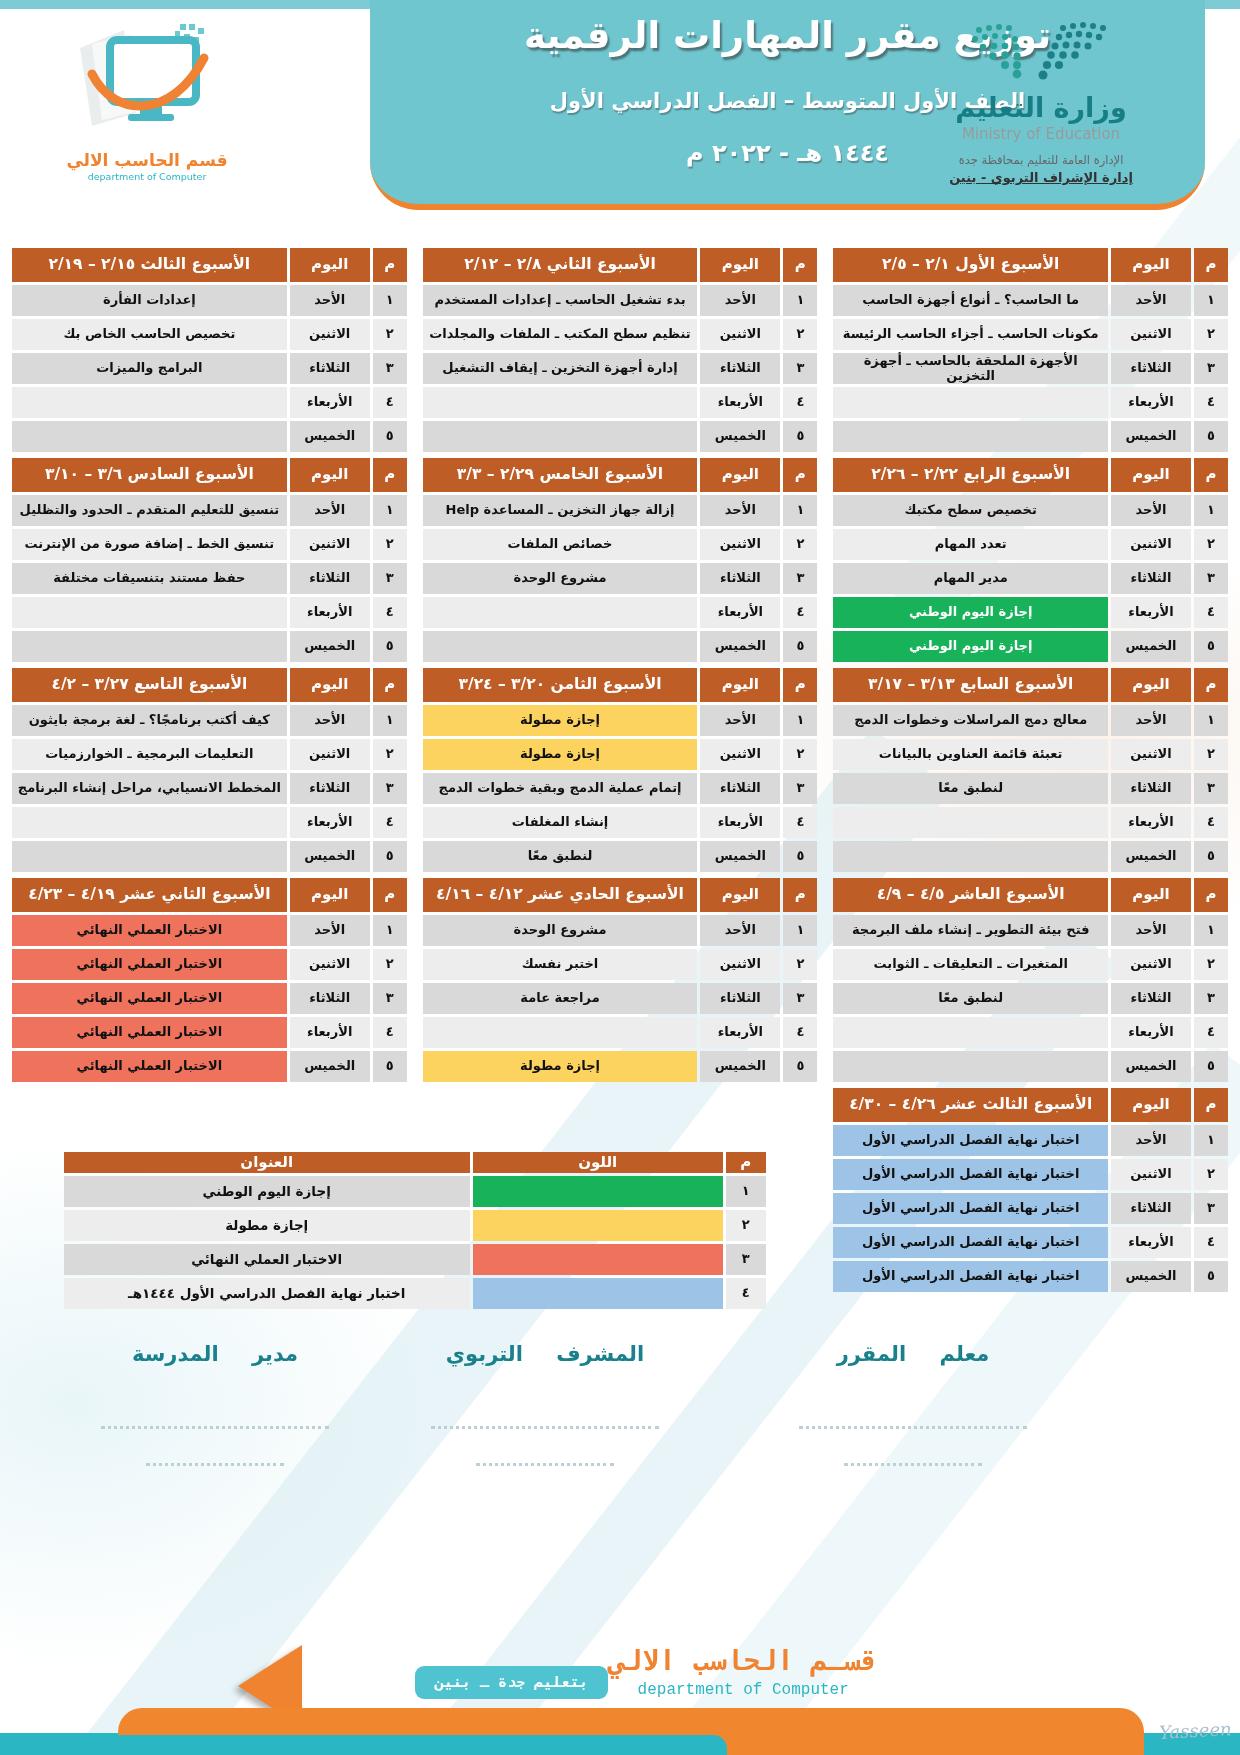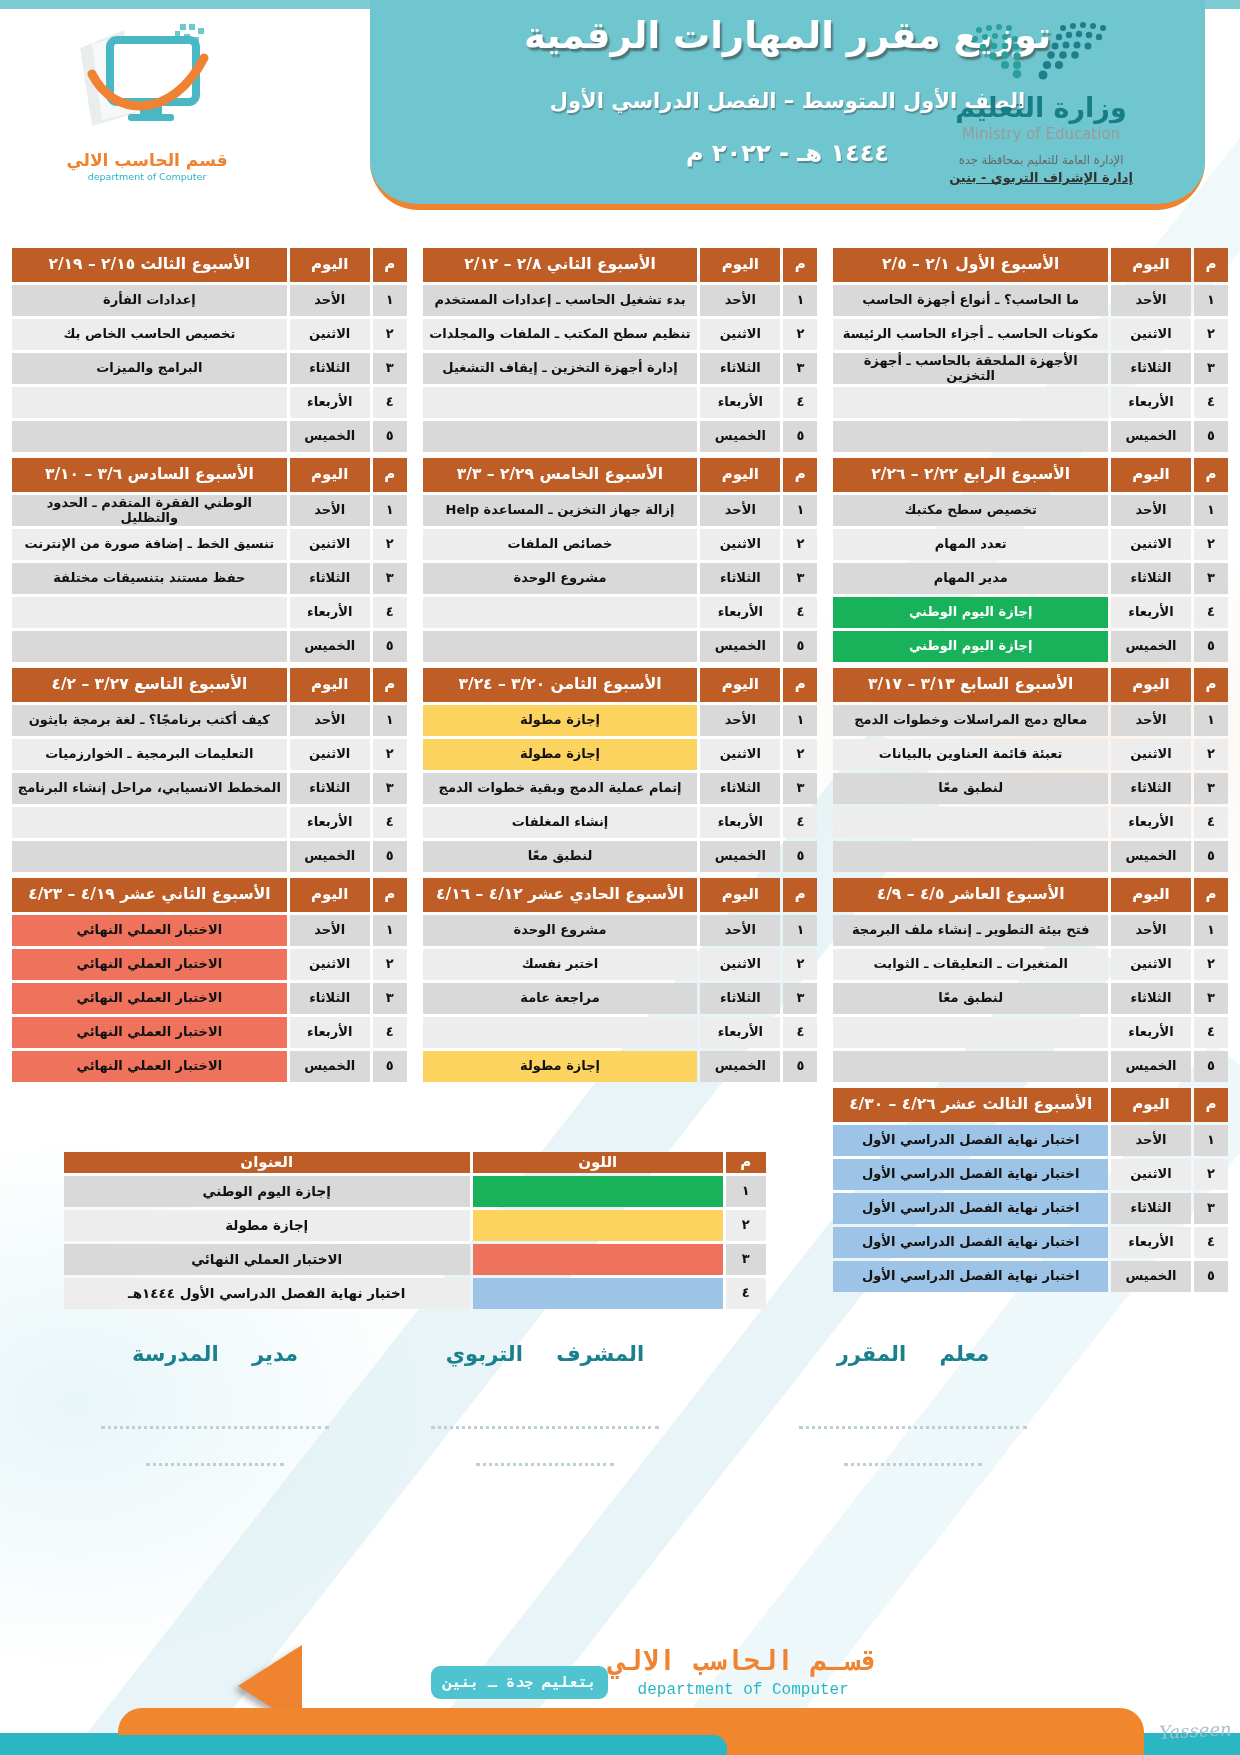--- a/index.html
+++ b/index.html
@@ -71,21 +71,21 @@
   .tri{position:absolute;left:238px;top:1645px;width:0;height:0;z-index:2;
     border-top:41px solid transparent;border-bottom:41px solid transparent;
     border-right:64px solid var(--accent-orange);
     filter:drop-shadow(-4px 4px 3px rgba(0,0,0,.3));}
   .fdept{position:absolute;left:398px;top:1648px;width:480px;z-index:2;
     display:flex;align-items:flex-end;gap:0;direction:rtl;font-family:Liberation Mono, monospace;}
   .fdept .fcol{text-align:center;}
   .fdept .f-ar{font-size:28px;font-weight:bold;color:var(--accent-orange);line-height:1.1;}
   .fdept .f-en{font-size:16px;color:#2BB6C4;margin-top:2px;}
   .badge{background:#4FC3CF;color:#fff;font-size:15px;font-weight:bold;
-    padding:7px 12px;border-radius:9px;margin-bottom:0;}
+    padding:7px 20px;border-radius:9px;margin-bottom:0;}
   .wmark{position:absolute;right:8px;bottom:14px;z-index:6;color:#A9BFCB;
     font-family:"DejaVu Serif", serif;font-style:italic;font-size:18px;transform:rotate(-3deg);}
   .bar-teal-base{position:absolute;left:0;right:0;bottom:0;height:22px;background:var(--bar-teal);z-index:3;}
   .bar-orange{position:absolute;left:118px;width:1026px;bottom:0;height:47px;background:#F0872F;
     border-radius:24px 24px 0 0;z-index:4;}
   .bar-teal-front{position:absolute;left:0;bottom:0;width:727px;height:20px;background:var(--bar-teal);
     border-radius:0 14px 0 0;z-index:5;}
 </style>
 </head>
 <body>
@@ -277,21 +277,21 @@
         <div class="cell dcell num r-dark">٥</div>
         <div class="cell dcell day r-dark">الخميس</div>
         <div class="cell dcell lesson r-dark"></div>
       </div>
       <div class="wtable">
     <div class="cell hcell">م</div>
     <div class="cell hcell">اليوم</div>
     <div class="cell hcell htitle">الأسبوع السادس ٣/٦ – ٣/١٠</div>
   <div class="cell dcell num r-dark">١</div>
         <div class="cell dcell day r-dark">الأحد</div>
-        <div class="cell dcell lesson r-dark">الوطني الفقرة المتقدم ـ الحدود والتظليل</div>
+        <div class="cell dcell lesson r-dark">تنسيق للتعليم المتقدم ـ الحدود والتظليل</div>
         <div class="cell dcell num r-light">٢</div>
         <div class="cell dcell day r-light">الاثنين</div>
         <div class="cell dcell lesson r-light">تنسيق الخط ـ إضافة صورة من الإنترنت</div>
         <div class="cell dcell num r-dark">٣</div>
         <div class="cell dcell day r-dark">الثلاثاء</div>
         <div class="cell dcell lesson r-dark">حفظ مستند بتنسيقات مختلفة</div>
         <div class="cell dcell num r-light">٤</div>
         <div class="cell dcell day r-light">الأربعاء</div>
         <div class="cell dcell lesson r-light"></div>
         <div class="cell dcell num r-dark">٥</div>

